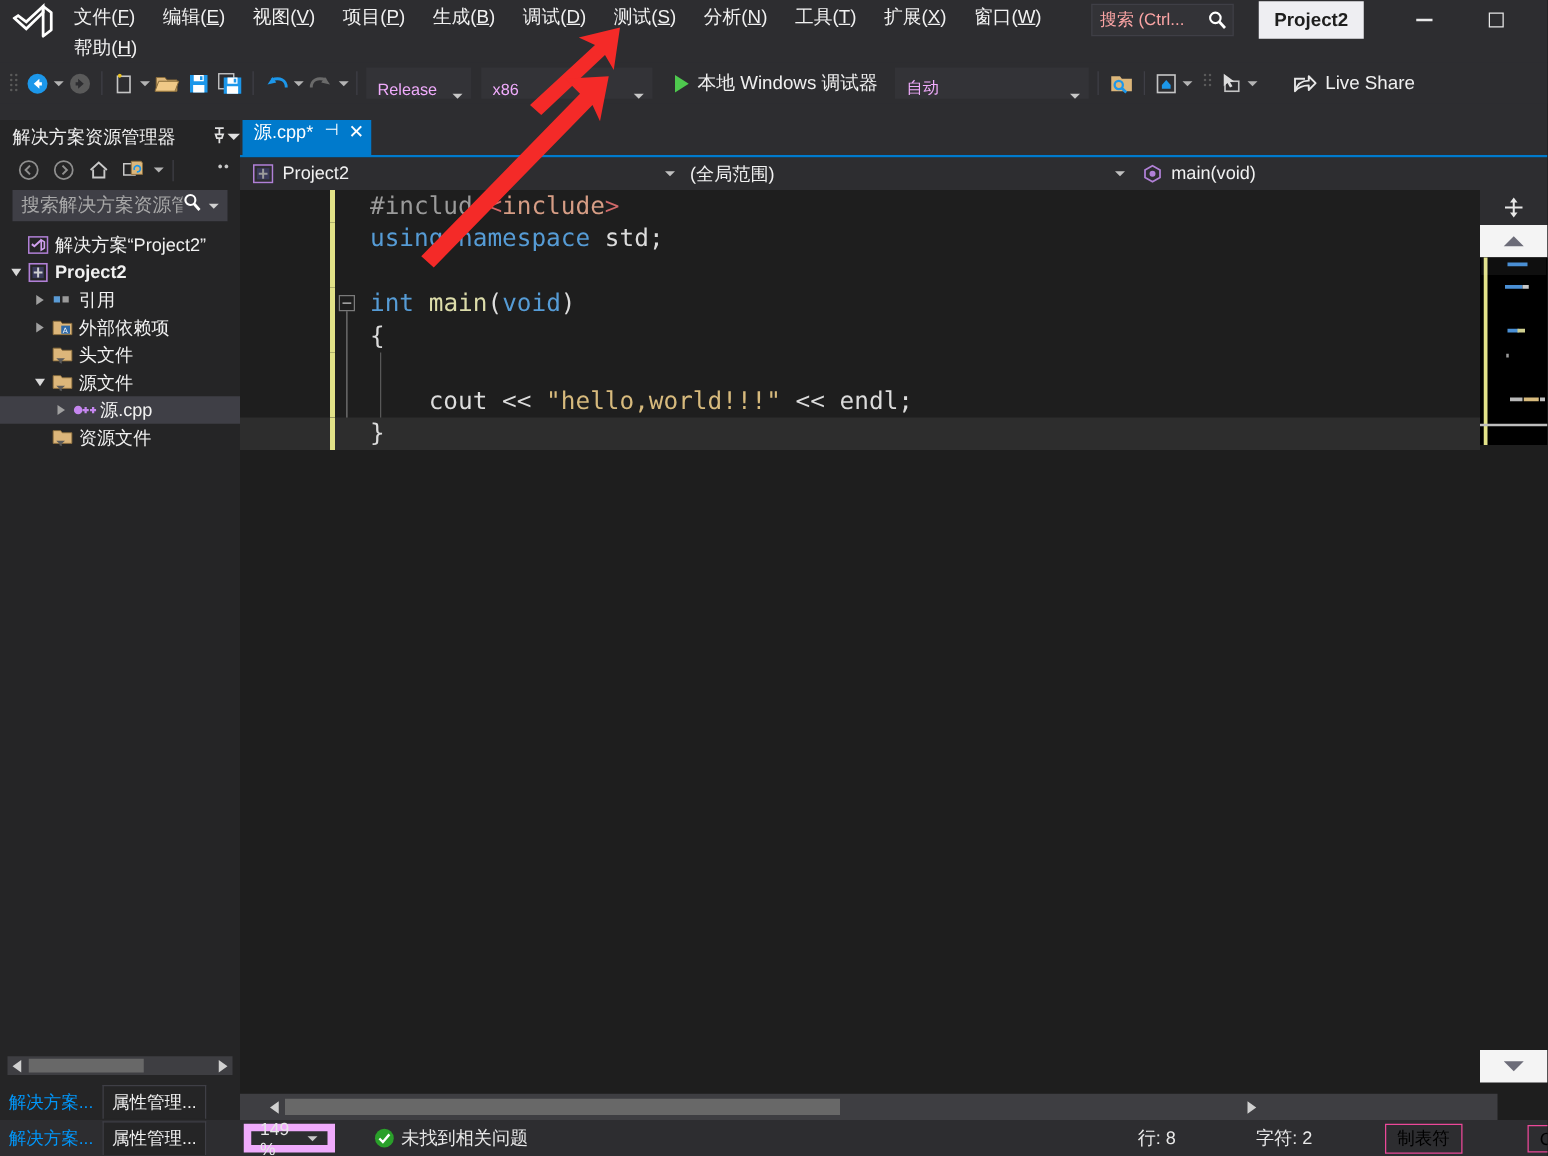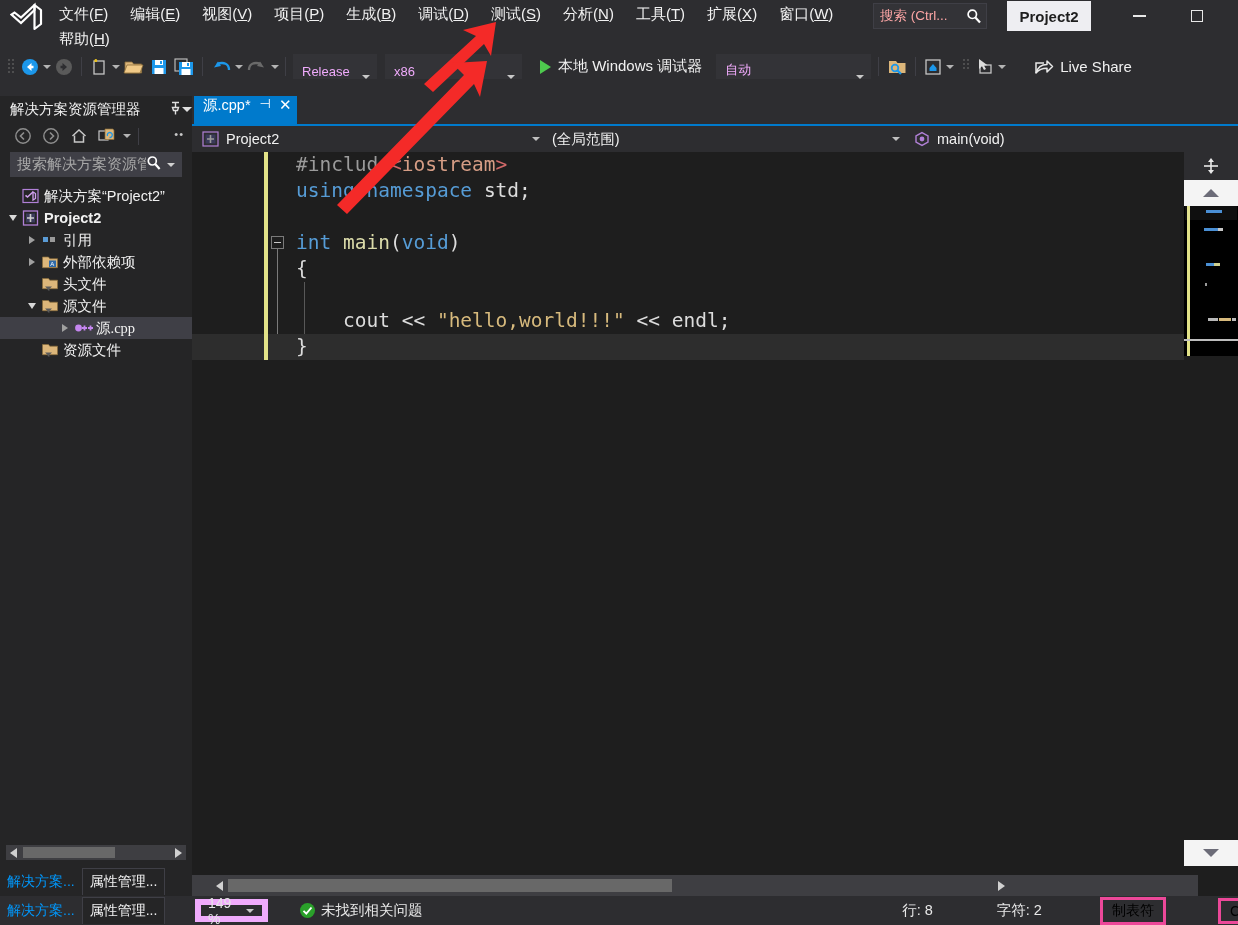--- a/index.html
+++ b/index.html
@@ -176,21 +176,21 @@
 
   
   .statusbar { position: absolute; left: 0; bottom: 0; width: 1238px; height: 29px; background: #2d2d30; }
   .zoom-combo { position:absolute; left: 195px; top: 3px; width: 73px; height: 23px; background: #2d2d30; border: 6px solid #f0abfc; display:flex; align-items:center; padding: 0 4px 0 7px; }
   .zoom-combo .v { color: #e6e6e6; font-size: 14px; flex:1; }
   .zoom-combo .a { border-left:4px solid transparent;border-right:4px solid transparent;border-top:4px solid #c8c8c8; margin-right:4px; }
   .ok-ico { position: absolute; left: 299px; top: 6px; width: 17px; height: 17px; }
   .ok-txt { position: absolute; left: 321px; top: 5px; color: #e8e8e8; font-size: 14.5px; }
   .st-right { position: absolute; right: 0; top: 0; height: 29px; display: flex; align-items: center; gap: 44px; }
   .st-item { color: #e8e8e8; font-size: 14.5px; padding: 0 10px; white-space: nowrap; }
-  .st-boxed { border: 3px solid #ec4899; padding: 2px 9px; margin: 0 4px; font-size: 14px; }
+  .st-boxed { border: 1px solid #ec4899; padding: 2px 9px; margin: 0 4px; font-size: 14px; }
 
   
   .arrow-svg { position: absolute; left: 0; top: 0; width: 1238px; height: 925px; pointer-events: none; }
 </style>
 </head>
 <body>
 
 <div id="app">
 
   <div class="titlebar">
@@ -513,21 +513,21 @@
             <span class="tri-d"></span>
           </span>
           <span class="nico">
             <svg width="18" height="16" viewBox="0 0 18 16">
               <path d="M1.5 2.5 h6 l1.3 1.7 h7.7 v8.5 h-15 z" fill="#dcb67a" stroke="#8a6d3b" stroke-width="0.7"></path>
               <path d="M4 10.5 h7 l-2.6 2.4 v2 l-1.8 -0.8 v-1.2 z" fill="#5a5a5a"></path>
             </svg>
           </span>
           <span class="nlabel">源文件</span>
         </div>
-        <div class="node selected" style="padding-left: 56px; font-family: Liberation Serif, serif;">
+        <div class="node selected" style="padding-left: 40px;">
           <span class="expander">
             <span class="tri-r"></span>
           </span>
           <span class="nico">
             <svg width="20" height="16" viewBox="0 0 20 16">
               <circle cx="5.5" cy="8" r="3.4" fill="#c586f0"></circle>
               <path d="M11.5 5.5 v5 M9 8 h5" stroke="#c586f0" stroke-width="1.8"></path>
               <path d="M17.5 5.5 v5 M15 8 h5" stroke="#c586f0" stroke-width="1.8"></path>
             </svg>
           </span>
@@ -592,21 +592,21 @@
         </span>
         <span class="lbl" style="margin-left:5px;">main(void)</span>
       </span>
     </div>
 
     <div class="code" id="code">
       <div class="fold-box" style="top:84px;"></div>
       <div class="fold-v" style="top:97px; height:108px;"></div>
       <div class="fold-v" style="top:205px; width:7px; height:1px; left:85px;"></div>
       <div class="indent-guide" style="left:112px; top:130px; height:74px;"></div>
-    <div class="codeline"><span class="chg"></span><span class="ctext"><span class="pp">#include</span><span class="angle">&lt;</span><span class="incl">iostream</span><span class="angle">&gt;</span></span></div>
+    <div class="codeline"><span class="chg"></span><span class="ctext"><span class="pp">#include</span><span class="angle">&lt;</span><span class="incl">include</span><span class="angle">&gt;</span></span></div>
         <div class="codeline"><span class="chg"></span><span class="ctext"><span class="kw">using</span><span class="plain"> </span><span class="kw">namespace</span><span class="plain"> </span><span class="plain">std</span><span class="plain">;</span></span></div>
         <div class="codeline"><span class="chg"></span><span class="ctext"></span></div>
         <div class="codeline"><span class="chg"></span><span class="ctext"><span class="kw">int</span><span class="plain"> </span><span class="fn">main</span><span class="plain">(</span><span class="kw">void</span><span class="plain">)</span></span></div>
         <div class="codeline"><span class="chg"></span><span class="ctext"><span class="plain">{</span></span></div>
         <div class="codeline"><span class="chg"></span><span class="ctext"></span></div>
         <div class="codeline"><span class="chg"></span><span class="ctext"><span class="plain">    cout &lt;&lt; </span><span class="str">"hello,world!!!"</span><span class="plain"> &lt;&lt; endl;</span></span></div>
         <div class="codeline hl"><span class="chg"></span><span class="ctext"><span class="plain">}</span></span></div>
       </div>
 
     <div class="hsb">

